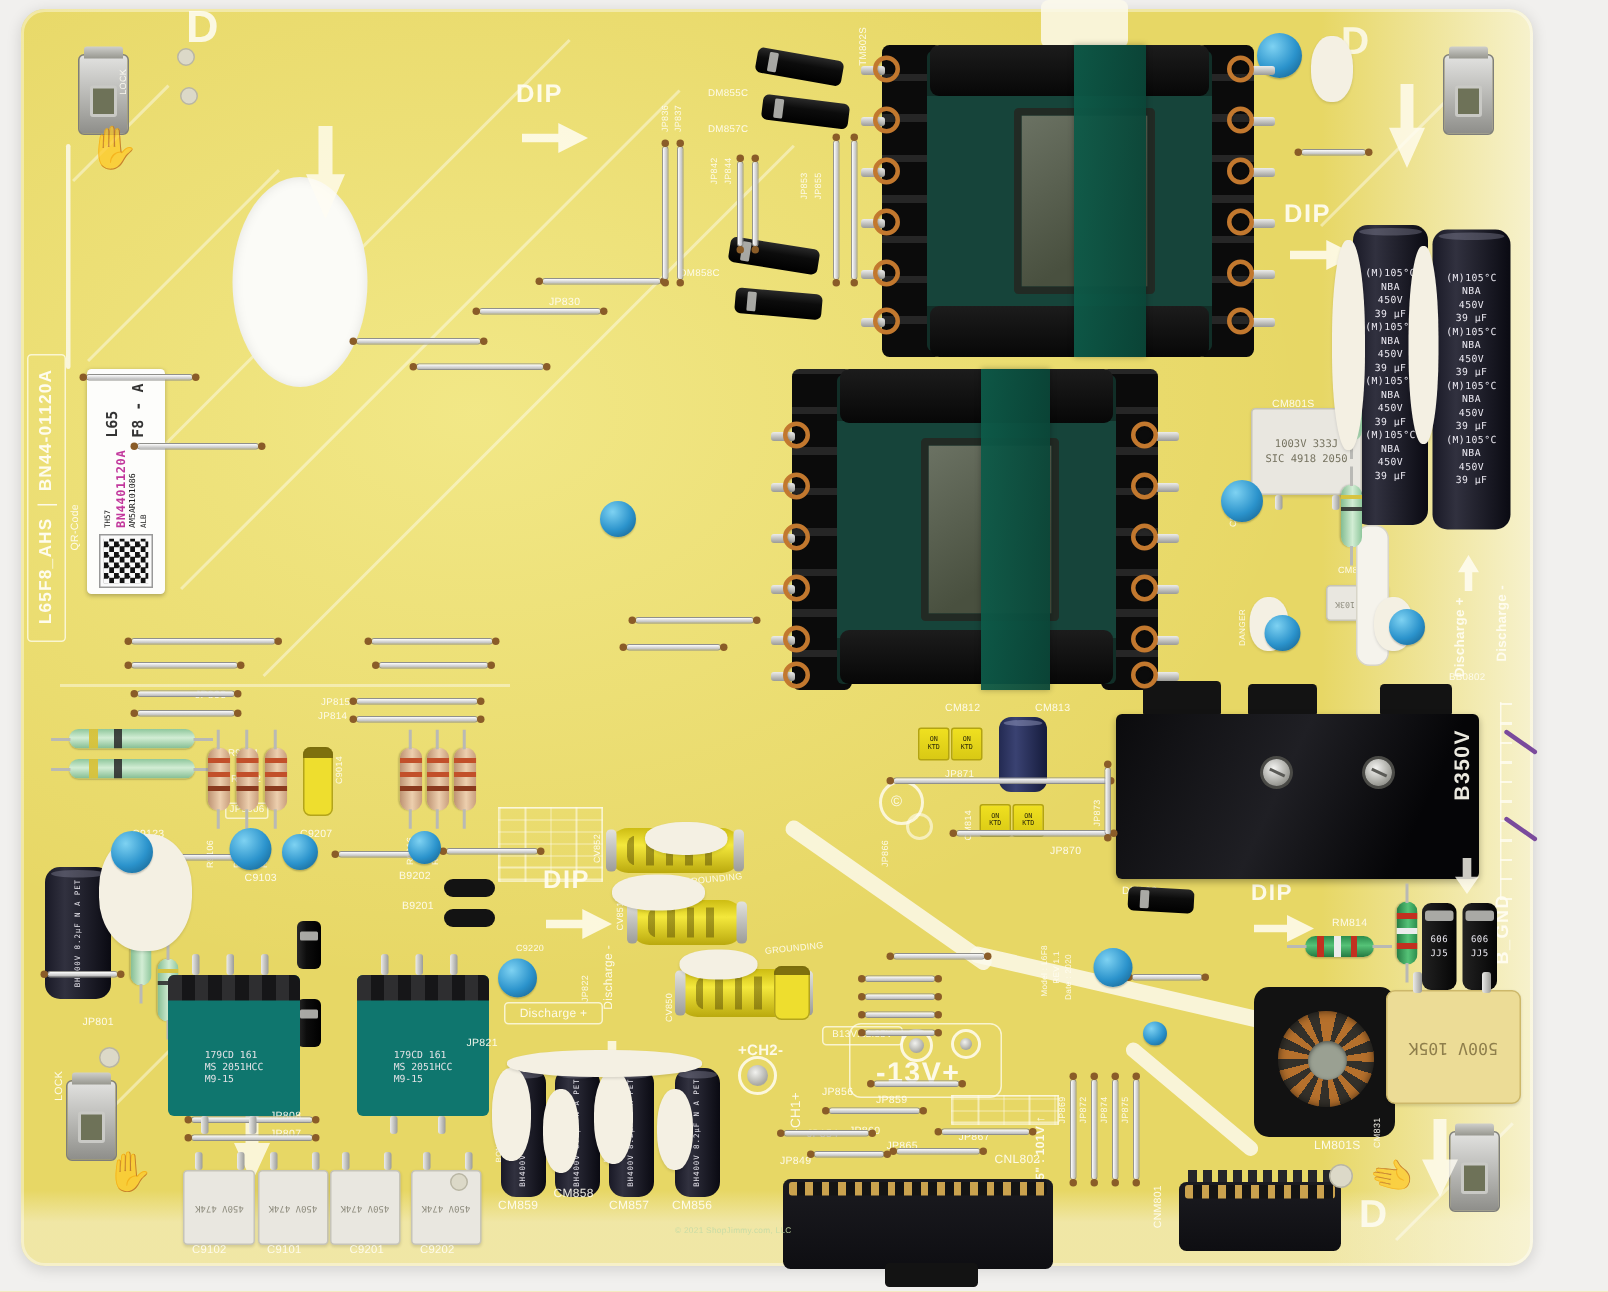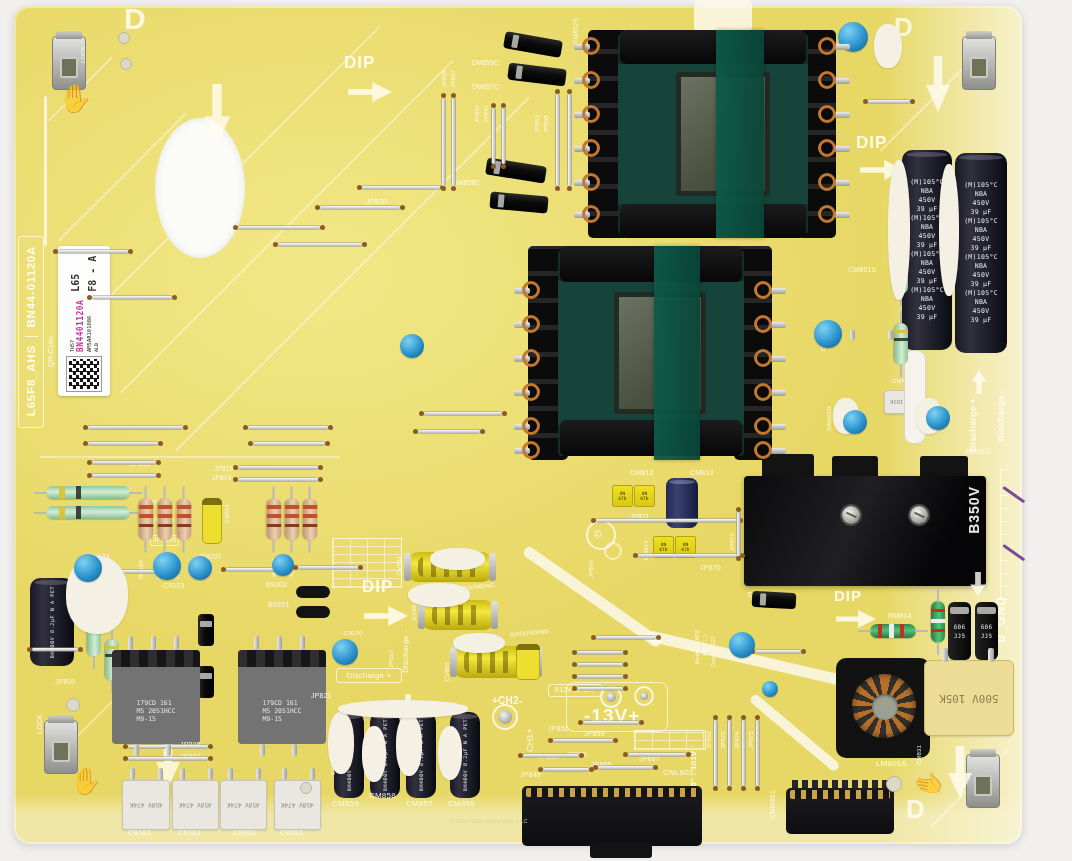--- a/index.html
+++ b/index.html
@@ -73,21 +73,21 @@
 .screw{border-radius:50%;background:radial-gradient(circle at 40% 35%,#f4f4f2,#a0a09a 65%,#70706a);box-shadow:0 0 0 2px #4a4a46}
 .screw::before{content:"";position:absolute;left:20%;right:20%;top:46%;height:2px;background:#5a5a56;transform:rotate(25deg)}
 .latch{background:linear-gradient(180deg,#e2e2e0,#a9a9a5 70%,#8e8e8a);border:1px solid #7e7e7a;border-radius:4px}
 .latch::before{content:"";position:absolute;left:22%;right:22%;top:38%;height:34%;background:#6e7258;border:2px solid #c9c9c5;border-radius:2px}
 .latch::after{content:"";position:absolute;left:10%;right:10%;top:-6px;height:8px;background:linear-gradient(180deg,#cfcfcb,#97978f);border-radius:2px 2px 0 0}
 .tfm-sl,.tfm-sr{background:repeating-linear-gradient(0deg,#0b0b0b 0 22px,#262626 22px 27px);border-radius:5px}
 .tfm-bd{background:linear-gradient(180deg,#112e27 0 15%,#16443a 15% 85%,#112e27 85%);border-radius:4px}
 .tfm-tb,.tfm-bb{background:linear-gradient(180deg,#1c1c1c,#070707);border-radius:6px}
 .tfm-wn{background:linear-gradient(145deg,#6b7263,#49503f 70%);border:5px solid #222a24;border-radius:3px}
 .tfm-tp{background:linear-gradient(90deg,rgba(13,90,72,.95),rgba(10,70,56,.95));box-shadow:0 0 4px rgba(0,0,0,.3)}
-.xf{background:#737373;border-radius:4px;display:flex;align-items:center;justify-content:center;padding-top:28px}
+.xf{background:#0f766e;border-radius:4px;display:flex;align-items:center;justify-content:center;padding-top:28px}
 .xf::before{content:"";position:absolute;left:0;right:0;top:0;height:17px;background:repeating-linear-gradient(90deg,#2e2e30 0 9px,#161618 9px 18px);border-radius:4px 4px 0 0}
 .xt{font:6.5px/8px "DejaVu Sans Mono",monospace;color:#e2e2e6;white-space:pre-line}
 .conn{background:linear-gradient(180deg,#1b1b20,#0e0e12);border-radius:5px}
 .conn::before{content:"";position:absolute;left:4px;right:4px;top:2px;height:9px;background:repeating-linear-gradient(90deg,#caa24e 0 5px,#141414 5px 11px);border-radius:2px}
 .teeth{background:repeating-linear-gradient(90deg,#26262a 0 6px,transparent 6px 10px)}
 .toroid{border-radius:50%;background:repeating-conic-gradient(#b5702c 0 13deg,#33302a 13deg 27deg);box-shadow:inset 0 0 6px rgba(0,0,0,.6)}
 .thole{background:#9aa092;border-radius:50%;box-shadow:inset 0 1px 3px rgba(0,0,0,.5)}
 .tormt{background:#121212;border-radius:10px}
 .d606{background:linear-gradient(90deg,#222,#050505);border-radius:6px;display:flex;align-items:center;justify-content:center;text-align:center}
 .d606::before{content:"";position:absolute;left:2px;right:2px;top:5px;height:7px;background:#a9a9a5;border-radius:2px}
@@ -241,20 +241,24 @@
 NBA
 450V
 39 µF
 (M)105°C
 NBA
 450V
 39 µF</span>
   </div>
 
   <span class="a sk" style="left:848px;top:266px;font-size:7px">CM801S</span>
+  <div class="a filmw" style="left:834px;top:272px;width:74px;height:58px">
+    <span class="ft nr" style="font-size:7px;line-height:10px;color:#75725f">1003V 333J
+SIC 4918 2050</span>
+  </div>
   <span class="a sk v" style="left:820px;top:331px;font-size:6px">CM802</span>
   <span class="a sk" style="left:892px;top:378px;font-size:6px">CM805</span>
   <div class="a filmw" style="left:884px;top:390px;width:42px;height:24px">
     <span class="ft" style="font-size:5.5px">630V 103K</span>
   </div>
   <div class="a wstrip" style="left:904px;top:350px;width:22px;height:94px"></div>
   <span class="a sk v" style="left:827px;top:406px;font-size:5.5px">DANGER</span>
   <span class="a sk" style="left:966px;top:449px;font-size:6.5px">BB0802</span>
   <div class="a arrU" style="left:972px;top:370px;width:14px;height:24px"></div>
   <span class="a sk v b" style="left:969px;top:398px;font-size:9px">Discharge +</span>

